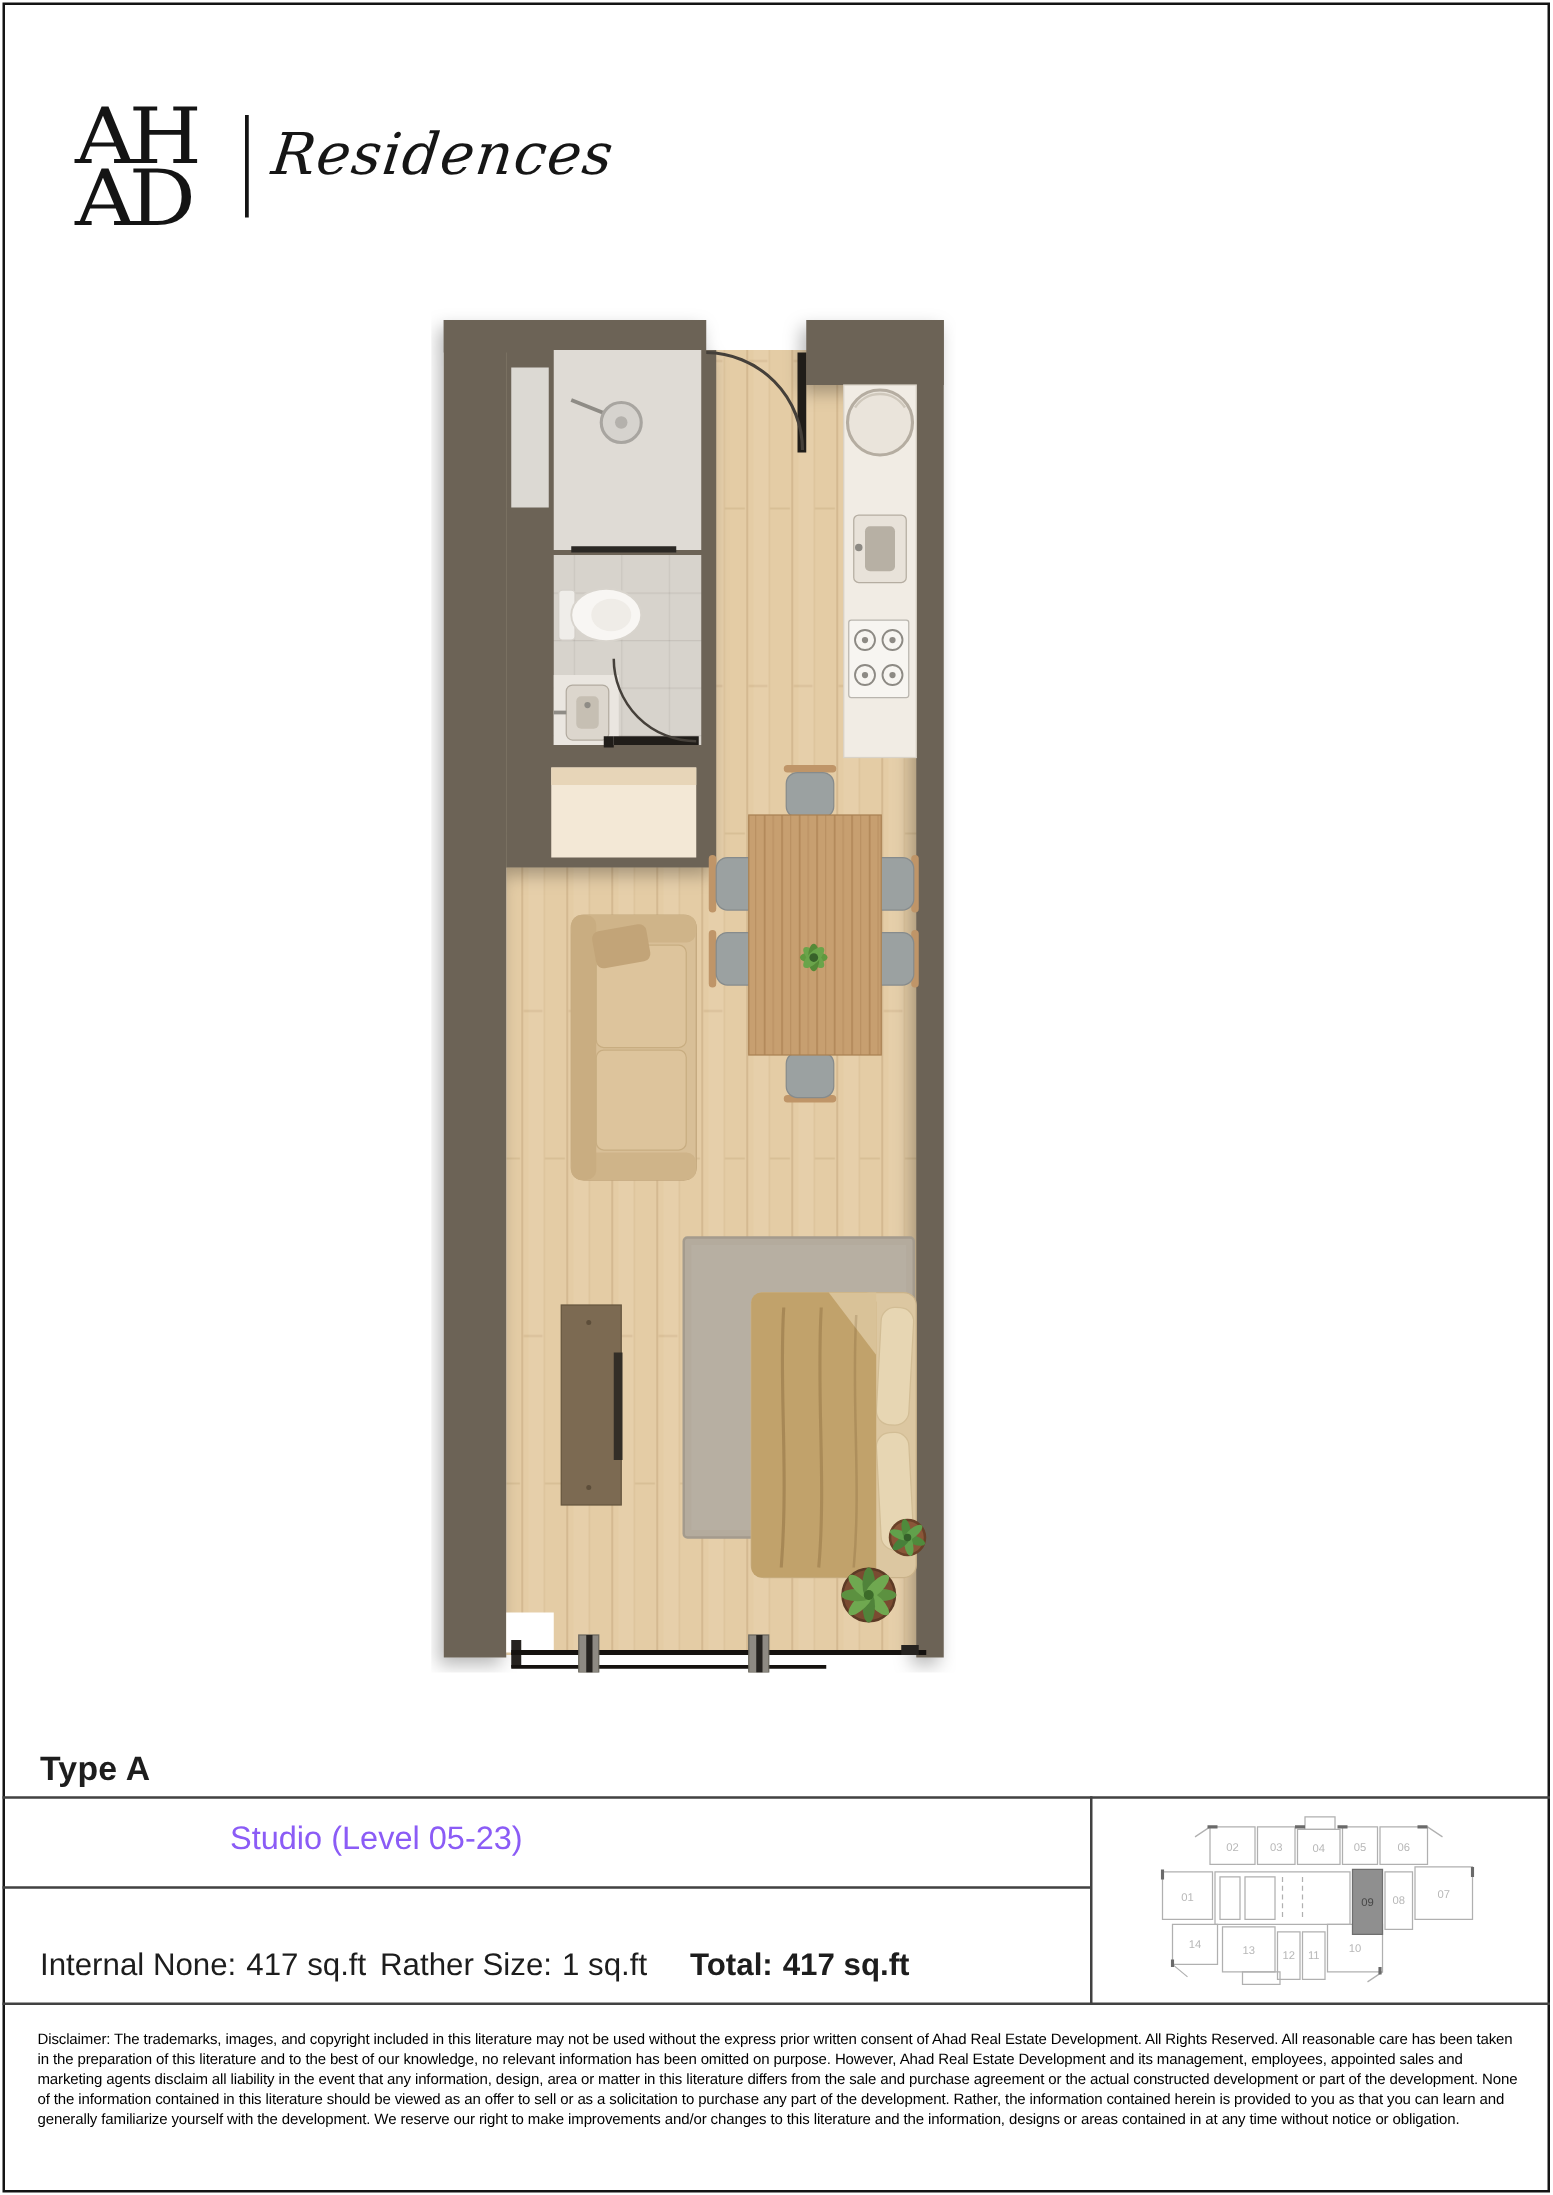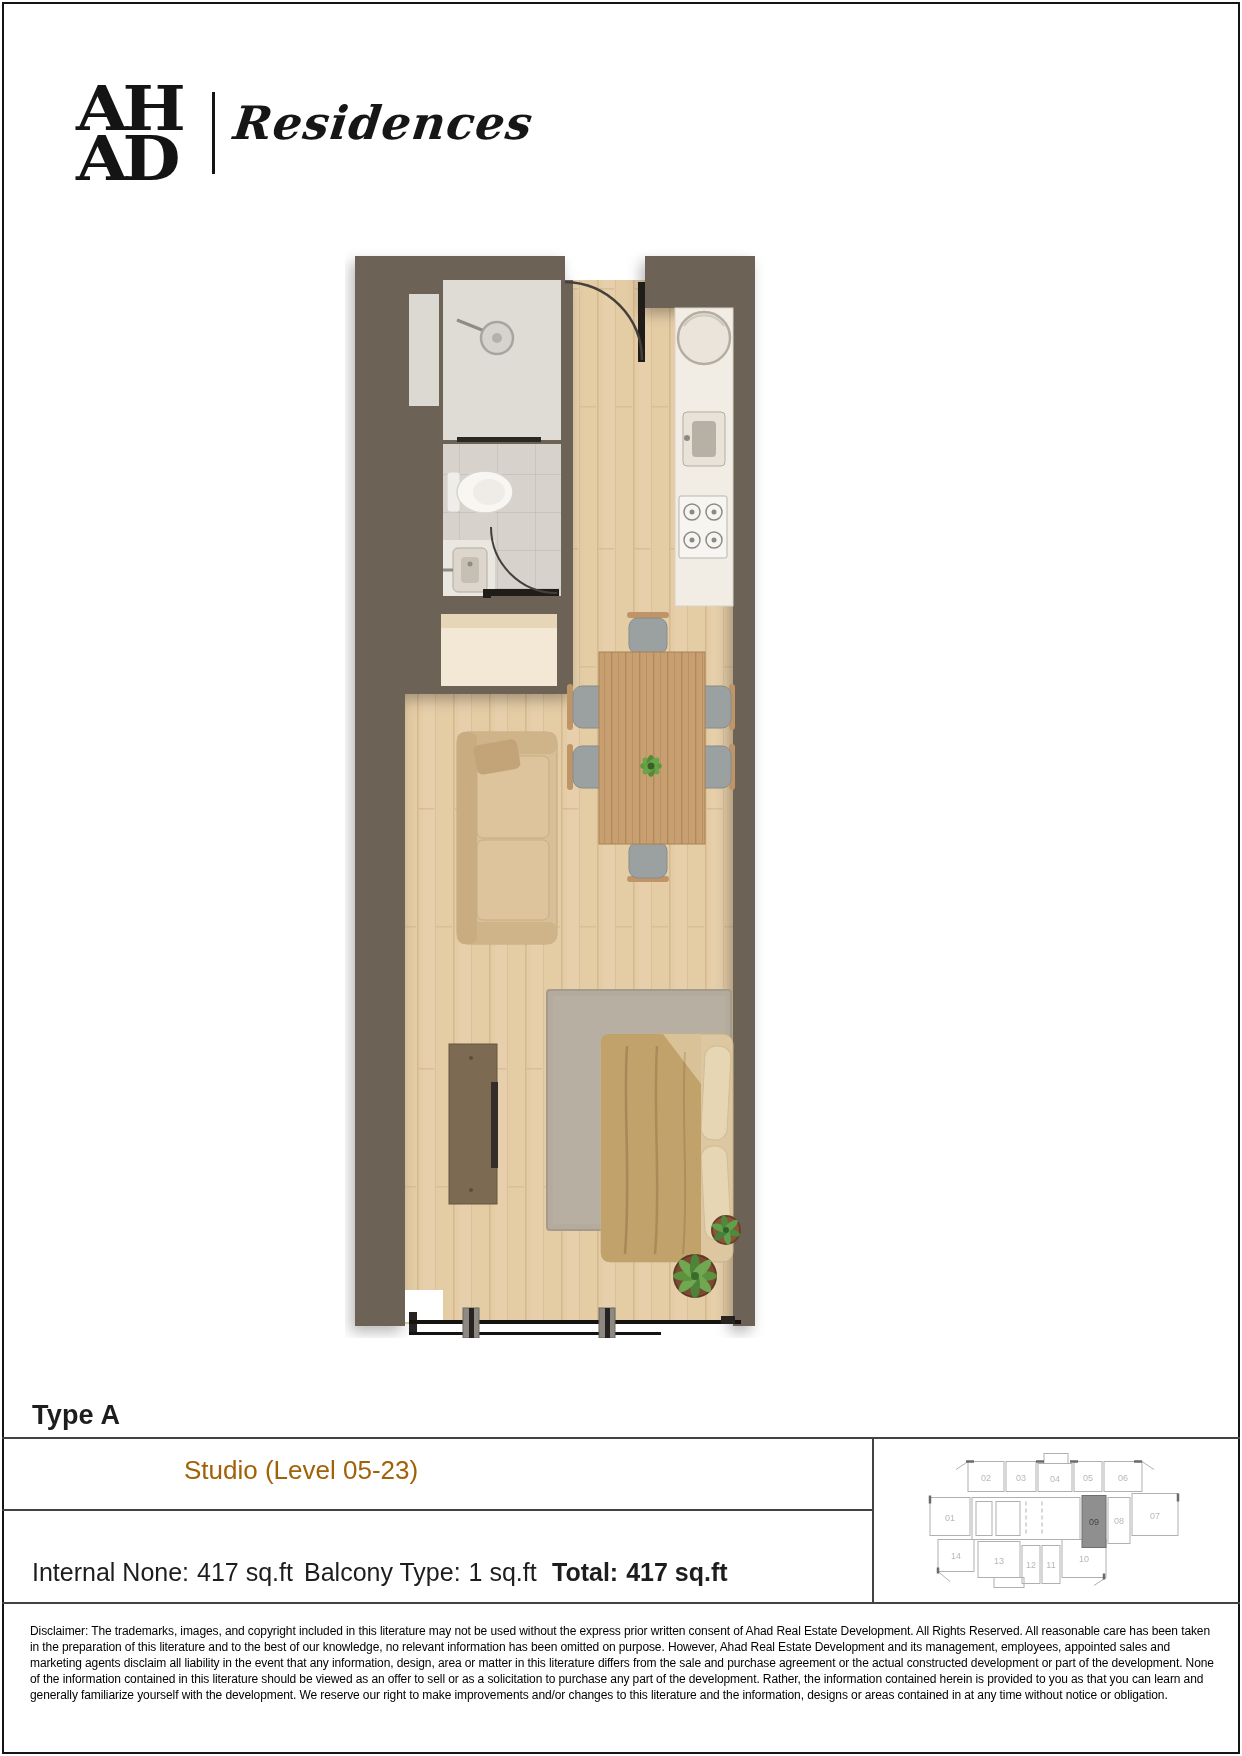--- a/index.html
+++ b/index.html
@@ -3,21 +3,21 @@
 <meta charset="utf-8">
 <style>
   html,body{margin:0;padding:0;}
   body{
     width:1242px;height:1756px;position:relative;background:#ffffff;
     font-family:"Liberation Sans",sans-serif;overflow:hidden;color:#1d1d1d;
   }
   .page-border{position:absolute;inset:2px;border:2px solid #141414;pointer-events:none;}
 
   
-  .logo{position:absolute;left:76px;top:70px;width:420px;height:120px;font-weight:bold;}
+  .logo{position:absolute;left:60px;top:70px;width:420px;height:120px;}
   .logo-stack{
     position:absolute;left:0;top:14px;
     font-family:"DejaVu Serif",serif;font-size:62px;line-height:50px;
     letter-spacing:-5px;color:#141414;transform:scaleX(1.08);transform-origin:left top;
   }
   .logo-divider{position:absolute;left:136px;top:22px;width:3px;height:82px;background:#141414;}
   .logo-wordmark{
     position:absolute;left:158px;top:26px;
     font-family:"DejaVu Serif",serif;font-style:italic;font-size:46px;color:#161616;
     transform:skewX(-7deg);letter-spacing:1px;
@@ -28,21 +28,21 @@
 
   
   .line{position:absolute;background:#424242;}
   #line-top{left:2px;right:2px;top:1437px;height:2px;}
   #line-mid{left:2px;width:871px;top:1509px;height:2px;}
   #line-bot{left:2px;right:2px;top:1602px;height:2px;}
   #line-vert{left:872px;top:1437px;width:2px;height:167px;}
 
   .info-text{position:absolute;white-space:nowrap;}
   #type-label{left:32px;top:1400px;font-size:27px;font-weight:bold;letter-spacing:.2px;}
-  #type-desc{left:184px;top:1455px;font-size:26px;color:#a16207;}
+  #type-desc{left:184px;top:1455px;font-size:26px;color:#8b5cf6;}
   #internal{left:32px;top:1558px;font-size:25px;}
   #balcony{left:304px;top:1558px;font-size:25px;}
   #total{left:552px;top:1558px;font-size:25px;font-weight:bold;}
   .lbl{margin-right:8px;}
 
   
   .keyplan{position:absolute;left:920px;top:1448px;width:270px;height:148px;}
   .keyplan text{font-family:"Liberation Sans",sans-serif;font-size:9px;fill:#b8b8b8;text-anchor:middle;}
   .keyplan text.hl{fill:#474747;}
 
@@ -273,21 +273,21 @@
 <div class="line" id="line-bot"></div>
 <div class="line" id="line-vert"></div>
 
 <div class="info-text" id="type-label">Type A</div>
 <div class="info-text" id="type-desc">Studio (Level 05-23)</div>
 
 <div class="info-text" id="internal">
   <span class="lbl">Internal None:</span><span>417 sq.ft</span>
 </div>
 <div class="info-text" id="balcony">
-  <span class="lbl">Balcony Type:</span><span>1 sq.ft</span>
+  <span class="lbl">Rather Size:</span><span>1 sq.ft</span>
 </div>
 <div class="info-text" id="total">
   <span class="lbl">Total:</span><span>417 sq.ft</span>
 </div>
 
 <svg class="keyplan" viewBox="0 0 270 145">
   <g fill="none" stroke="#b0b0b0" stroke-width="1">
     <rect x="48" y="12" width="36" height="30"></rect>
     <rect x="86" y="12" width="30" height="30"></rect>
     <rect x="124" y="4" width="24" height="10"></rect>

